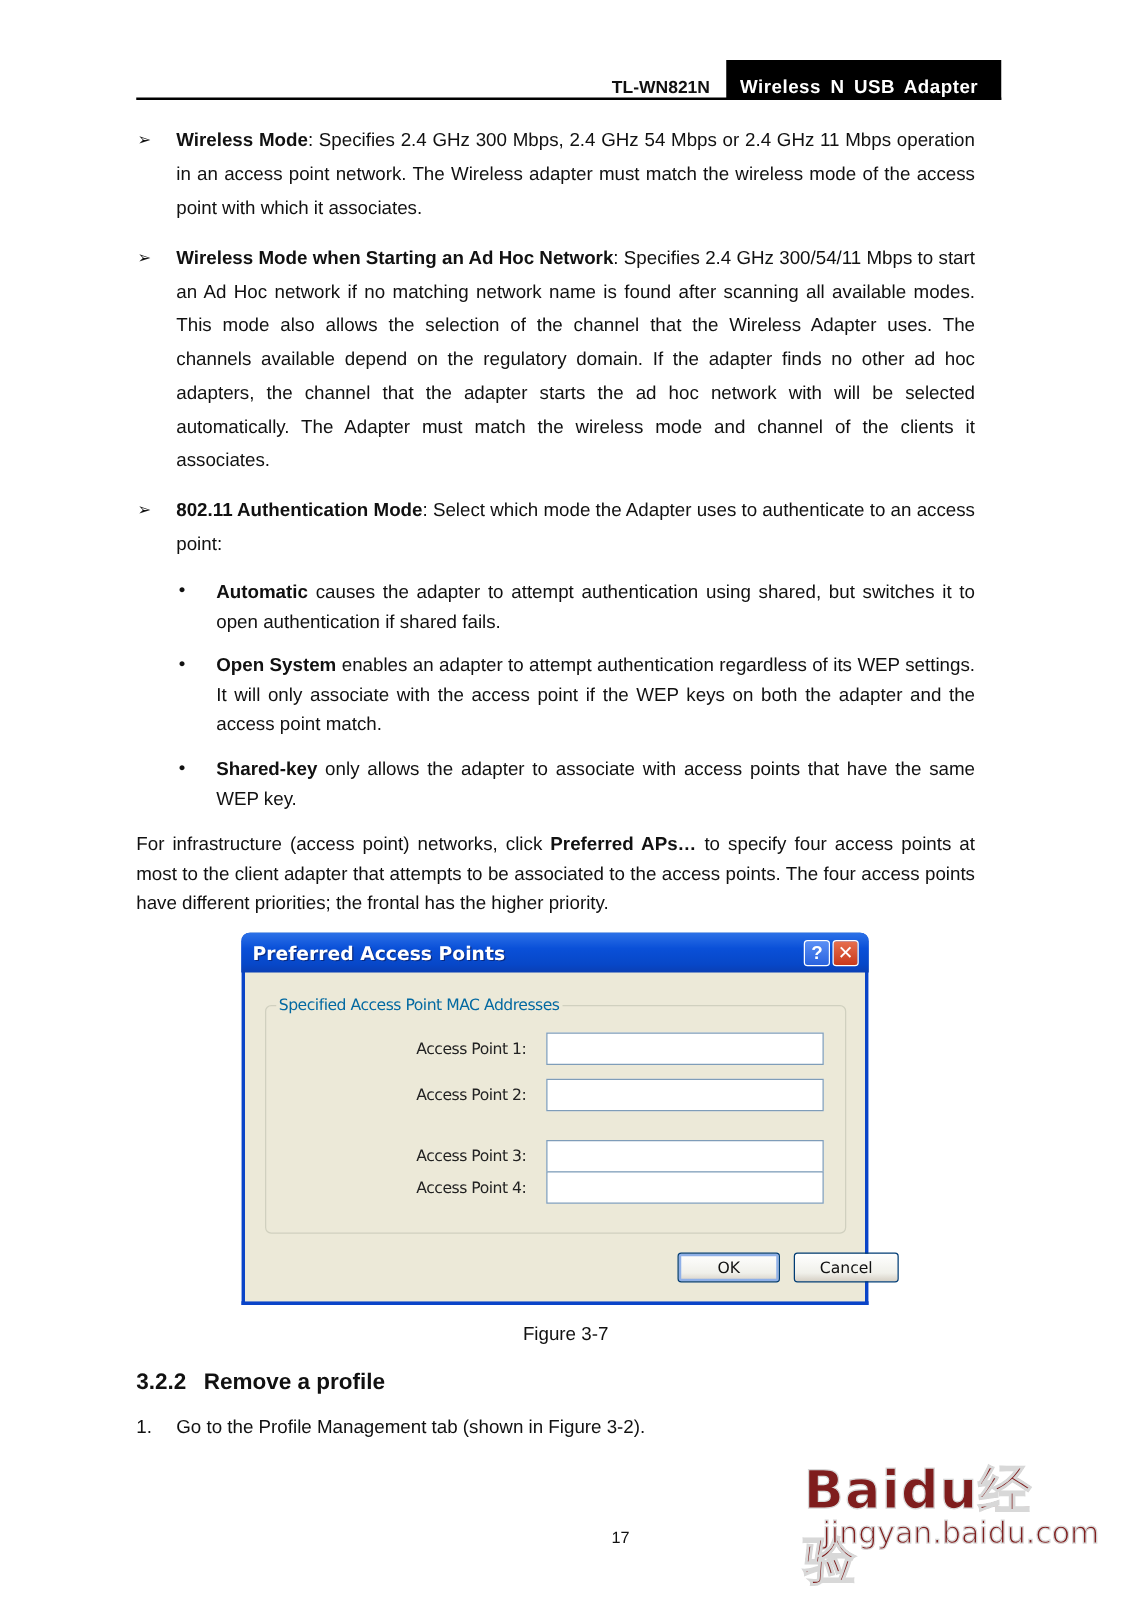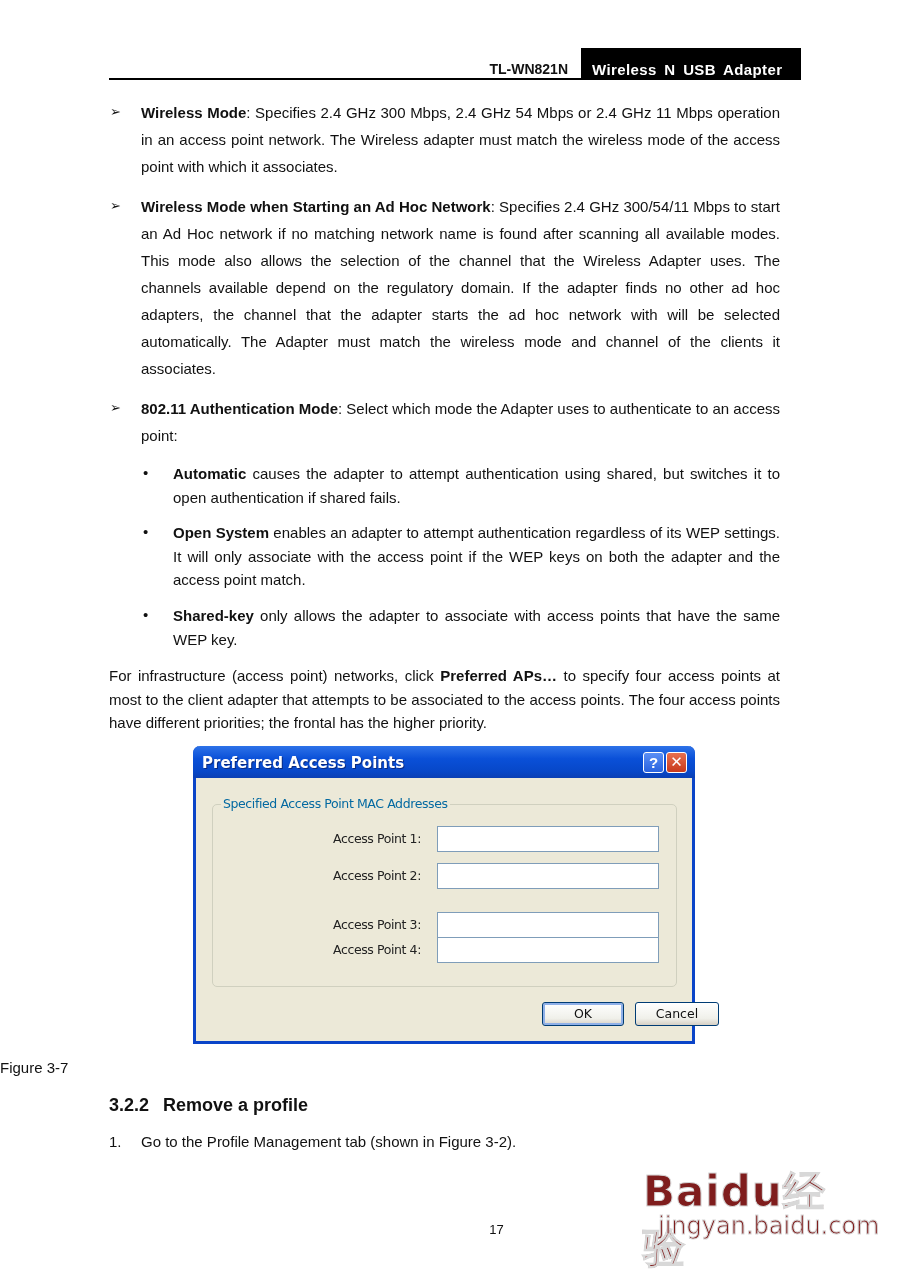--- a/index.html
+++ b/index.html
@@ -42,21 +42,21 @@
   .ap-label { position: absolute; right: 255px; top: 5px; font-size: 12.5px;
               font-family: "DejaVu Sans", sans-serif; color: #222; letter-spacing: -0.4px; }
   .ap-input { position: absolute; left: 224px; top: 0; width: 222px; height: 26px; box-sizing: border-box;
               border: 1px solid #7f9db9; background: #fff; }
   .btn { position: absolute; top: 256px; height: 24px; box-sizing: border-box; border: 1px solid #003c74;
          border-radius: 3px; background: linear-gradient(#ffffff, #f0f0ea 70%, #d6d0c5);
          font-size: 12.5px; font-family: "DejaVu Sans", sans-serif; text-align: center; line-height: 21px; color: #111; margin-left: 40px; }
   .btn.ok { left: 306px; width: 82px; box-shadow: inset 0 0 0 2px #8fb0e8; }
   .btn.cancel { left: 399px; width: 84px; }
 
-  .caption { position: absolute; left: 0; width: 905px; top: 1059px; font-size: 15px; }
+  .caption { position: absolute; left: 0; width: 905px; top: 1059px; text-align: center; font-size: 15px; }
   .h3 { position: absolute; left: 109px; top: 1095px; font-size: 18px; font-weight: bold; }
   .h3 .num { display: inline-block; width: 54px; }
   .step { position: absolute; left: 109px; top: 1133px; font-size: 15px; }
   .step .n { display: inline-block; width: 32px; }
   .pageno { position: absolute; left: 0; width: 905px; top: 1222px; text-align: center; font-size: 13px; margin-left: 44px; }
 
   .wm { position: absolute; left: 640px; top: 1148px; width: 215px; height: 100px; color: #7f1d1d;
         -webkit-text-stroke: 1px #d8d8d8; }
   .wm-main { position: absolute; left: 3px; top: 16px; font-size: 42px; font-weight: bold; font-family: "DejaVu Sans", sans-serif; letter-spacing: 1px; }
   .wm-sub { position: absolute; left: 18px; top: 64px; font-size: 24px; font-family: "DejaVu Sans", sans-serif; }

